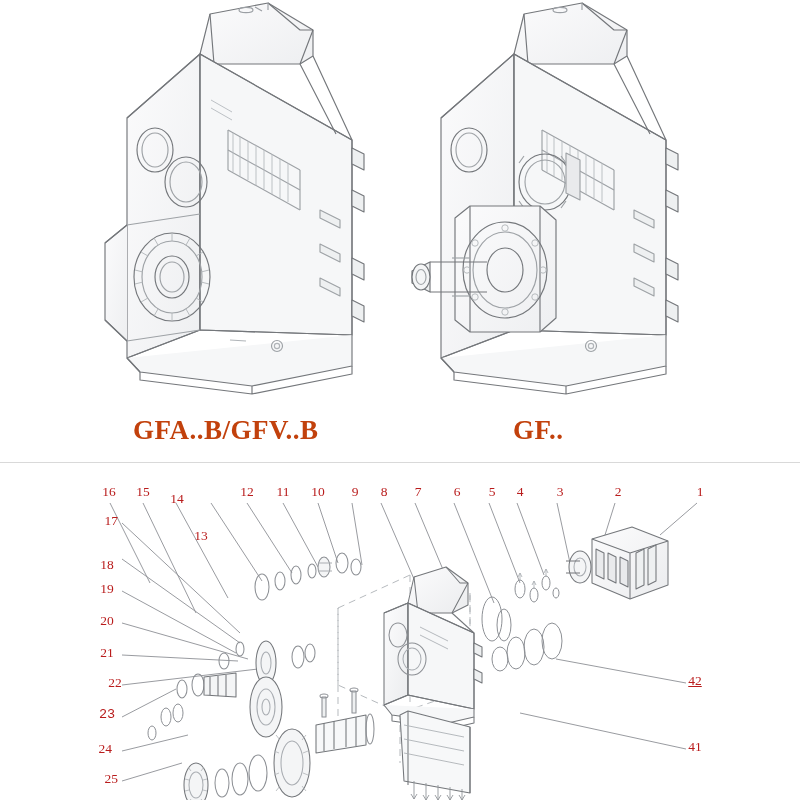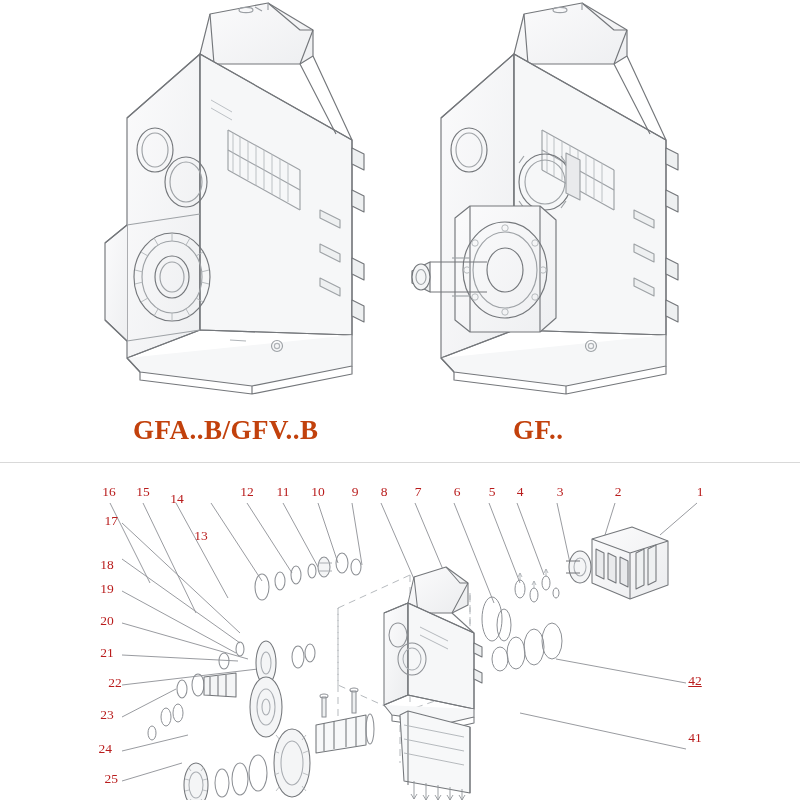--- a/index.html
+++ b/index.html
@@ -393,21 +393,21 @@
     <div class="callout" style="left:549px; top:22px;">3</div>
     <div class="callout" style="left:607px; top:22px;">2</div>
     <div class="callout" style="left:689px; top:22px;">1</div>
 
     <div class="callout" style="left:96px; top:51px;text-align:right;">17</div>
     <div class="callout" style="left:96px; top:87px;margin-top:8px;">18</div>
     <div class="callout" style="left:96px; top:119px;">19</div>
     <div class="callout" style="left:96px; top:151px;">20</div>
     <div class="callout" style="left:96px; top:183px;">21</div>
     <div class="callout" style="left:104px; top:213px;">22</div>
-    <div class="callout" style="left:96px; top:245px;">23</div>
+    <div class="callout" style="left:96px; top:245px;font-family:Liberation Mono, monospace;">23</div>
     <div class="callout" style="left:90px; top:279px;text-align:right;">24</div>
     <div class="callout" style="left:96px; top:309px;text-align:right;">25</div>
 
     <div class="callout" style="left:684px; top:211px;text-decoration:underline;">42</div>
-    <div class="callout" style="left:684px; top:268px;">41</div>
+    <div class="callout" style="left:684px; top:277px;">41</div>
   </div>
 
 </div>
 
 </body></html>

